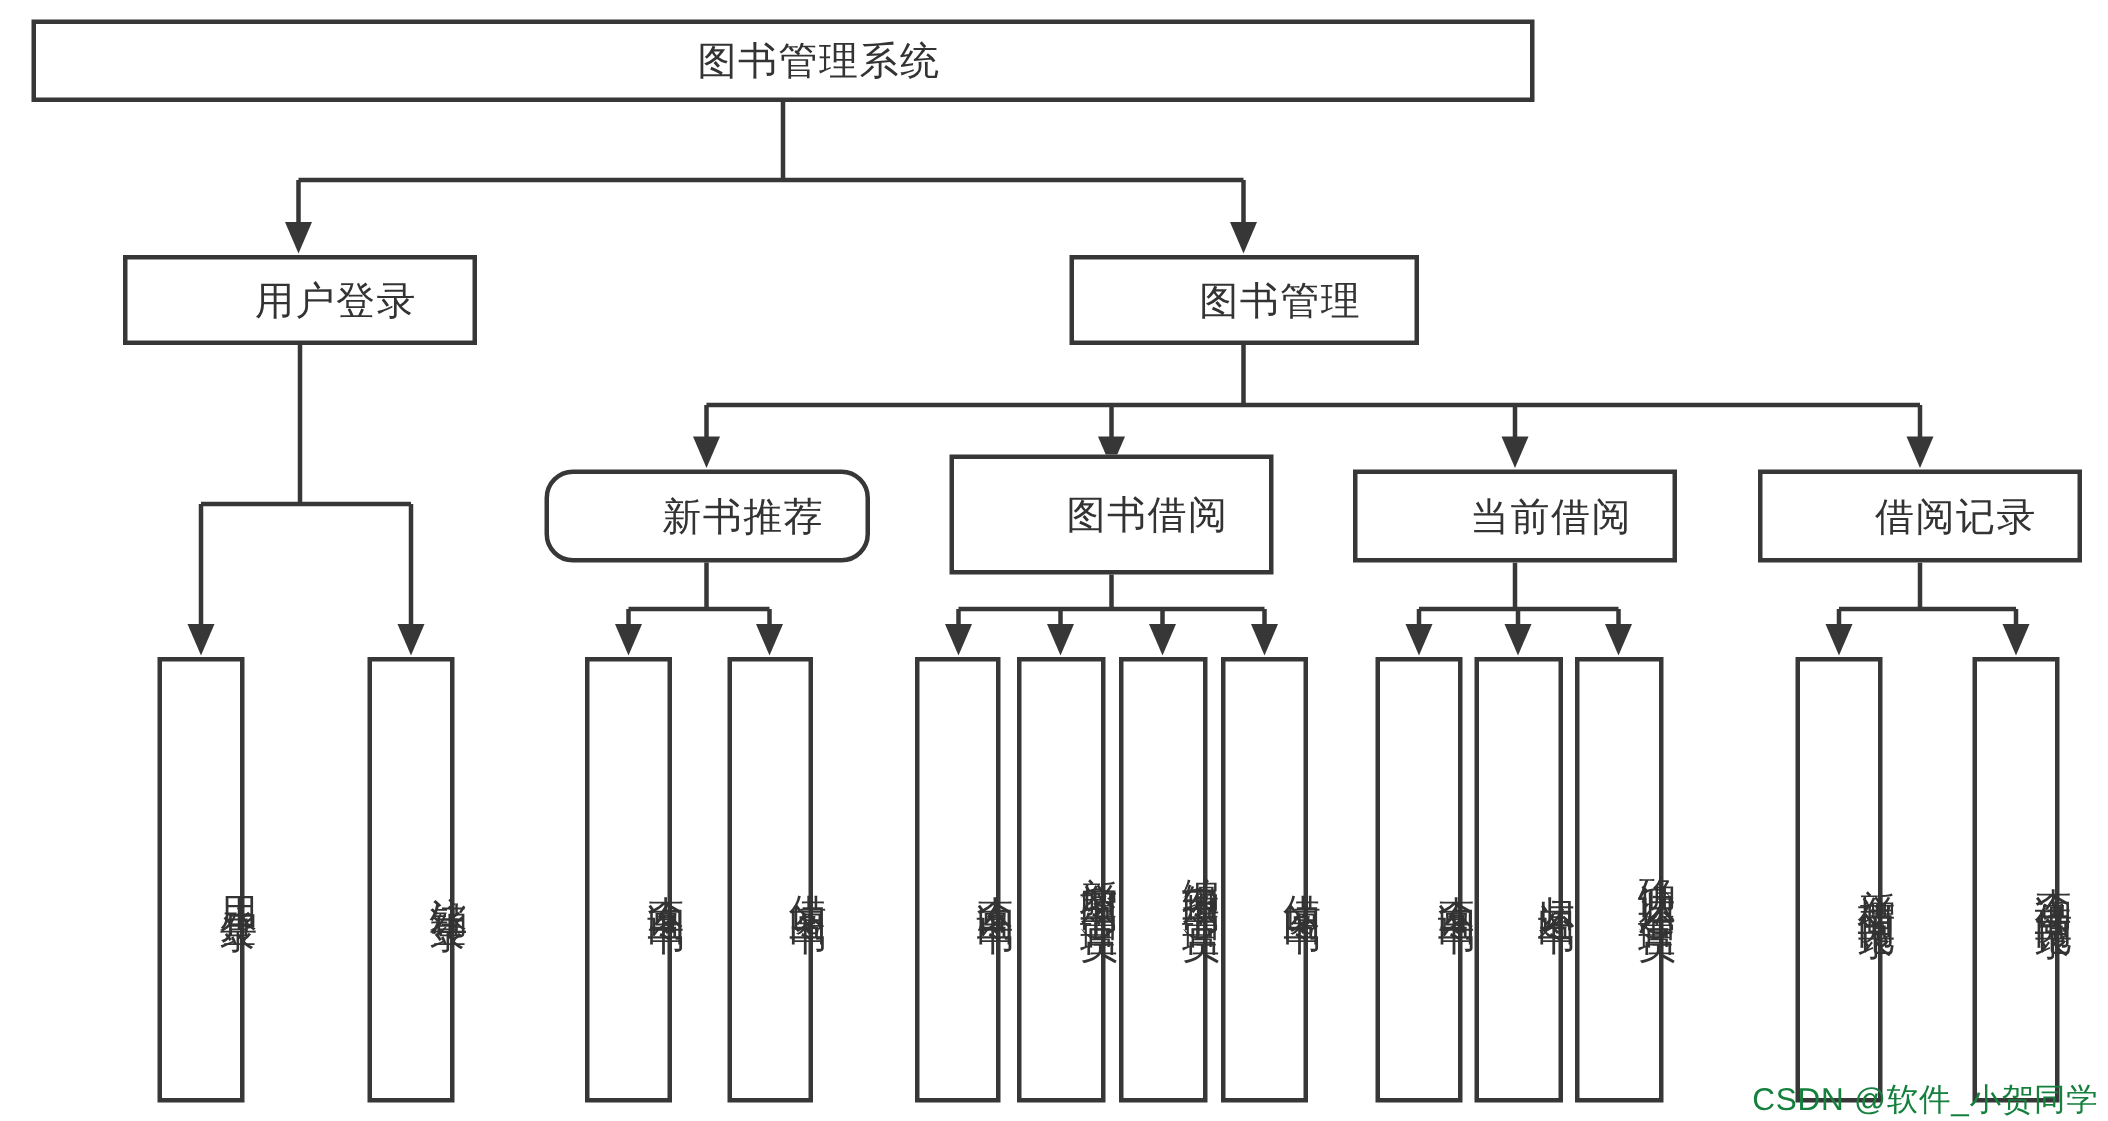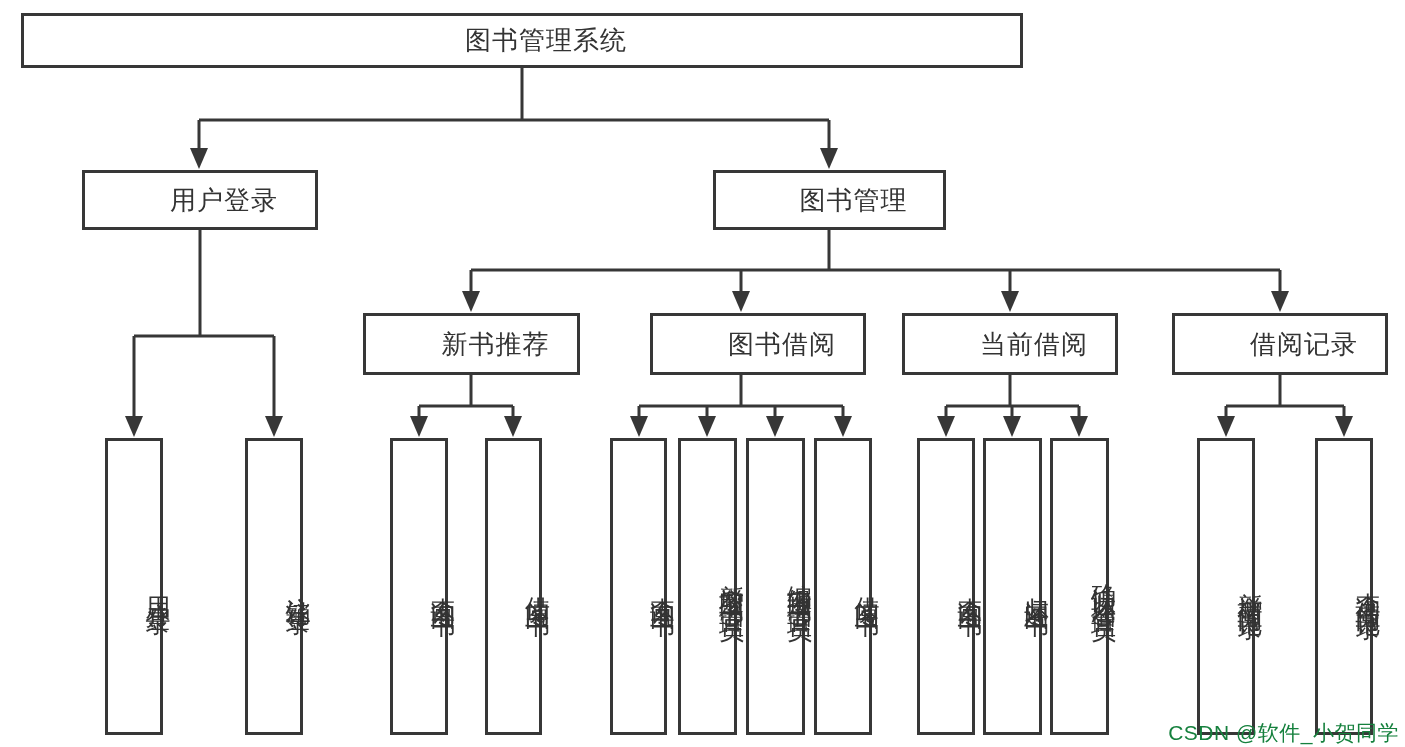--- a/index.html
+++ b/index.html
@@ -64,24 +64,24 @@
     <span class="hlabel">图书管理系统</span>
   </div>
 
   <div class="box" style="left:82px;top:170px;width:236px;height:60px;">
     <span class="hlabel">用户登录</span>
   </div>
   <div class="box" style="left:713px;top:170px;width:233px;height:60px;justify-content:center;">
     <span class="hlabel">图书管理</span>
   </div>
 
-  <div class="box" style="left:363px;top:313px;width:217px;height:62px;">
+  <div class="box" style="left:363px;top:313px;width:217px;height:62px;border-radius:19px;">
     <span class="hlabel">新书推荐</span>
   </div>
-  <div class="box" style="left:633px;top:313px;width:216px;height:62px;margin-left:17px;">
+  <div class="box" style="left:633px;top:303px;width:216px;height:80px;">
     <span class="hlabel">图书借阅</span>
   </div>
   <div class="box" style="left:1172px;top:313px;width:216px;height:62px;">
     <span class="hlabel">借阅记录</span>
   </div>
   <div class="box" style="left:902px;top:313px;width:216px;height:62px;">
     <span class="hlabel">当前借阅</span>
   </div>
 
   <div class="box leaf" style="left:105px;top:438px;width:58px;height:297px;">

